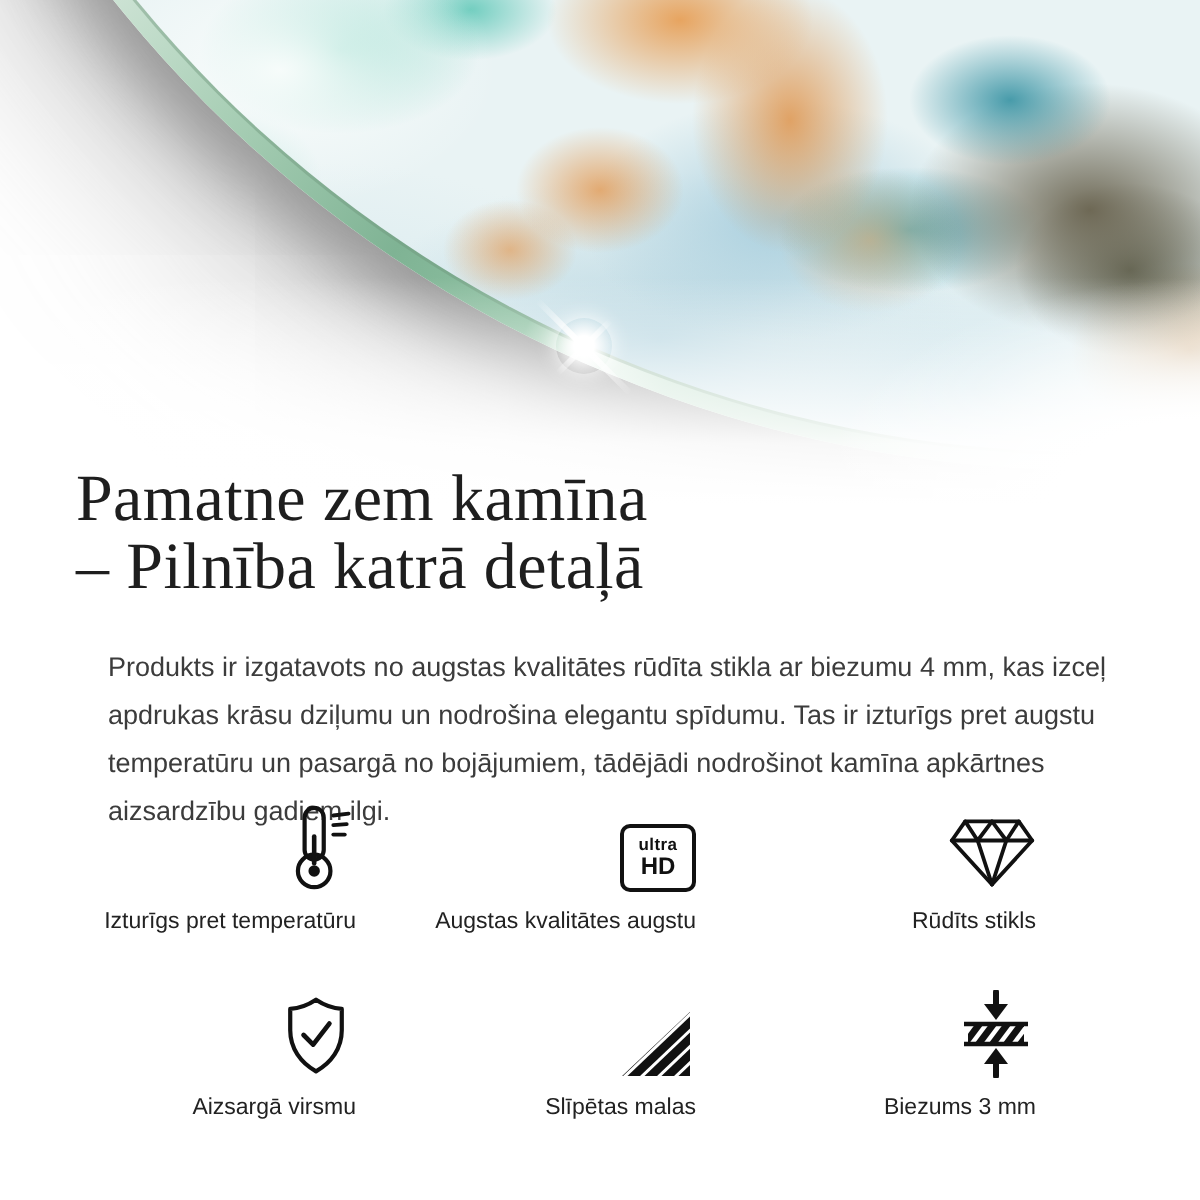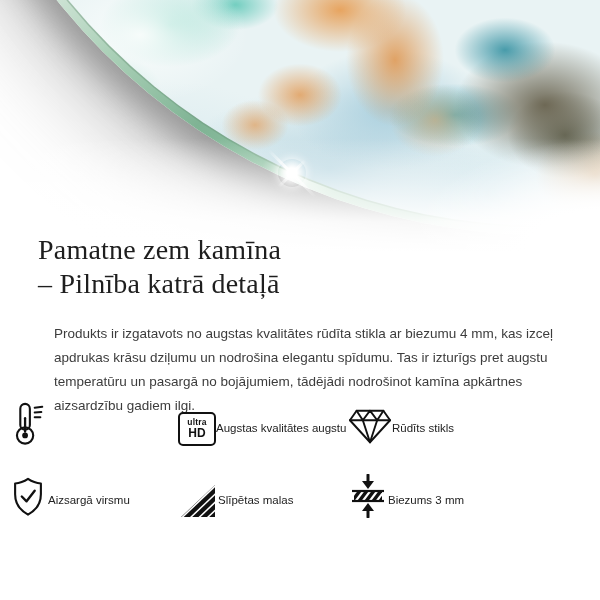--- a/index.html
+++ b/index.html
@@ -71,35 +71,35 @@
   .sparkle .ray-short{
     position:absolute;left:-19px;top:-1.5px;width:38px;height:3px;border-radius:2px;
     background:linear-gradient(90deg, rgba(255,255,255,0), #ffffff 42%, #ffffff 58%, rgba(255,255,255,0));
     transform:rotate(-45deg);
   }
 
   
   .title{
     position:absolute;left:38px;top:233px;
     font-family:"Liberation Serif", serif;
-    font-size:28px;line-height:34px;font-weight:400;
+    font-size:33px;line-height:34px;font-weight:400;
     color:#1e1e1e;letter-spacing:.2px;
   }
   .title span{display:block;}
   .description{
     position:absolute;left:38px;top:306px;width:534px;
     font-size:13.5px;line-height:24px;color:#3c3c3c;
   }
 
   
   .features{
     position:absolute;left:8px;top:400px;width:510px;
     display:grid;grid-template-columns:1fr 1fr 1fr;row-gap:26px;
   }
-  .feature{display:flex;align-items:center;}
+  .feature{display:flex;flex-direction:column;align-items:flex-end;}
   .icon-box{height:46px;display:flex;align-items:flex-end;justify-content:center;}
   .feature .label{margin-top:9px;font-size:11.5px;color:#222;white-space:nowrap;}
   .icon-stroke{stroke:#111;fill:none;stroke-width:2.2;stroke-linecap:round;stroke-linejoin:round;}
   .uhd-box{
     width:34px;height:30px;border:2.5px solid #111;border-radius:5px;
     display:flex;flex-direction:column;align-items:center;justify-content:center;
     color:#111;
   }
   .uhd-small{font-size:8.5px;font-weight:700;line-height:8px;letter-spacing:.2px;}
   .uhd-large{font-size:12px;font-weight:700;line-height:14px;}
@@ -132,20 +132,21 @@
       <svg width="38" height="44" viewBox="0 0 38 46">
         <rect class="icon-stroke" x="12" y="2" width="10" height="27" rx="5"></rect>
         <circle class="icon-stroke" cx="17" cy="35" r="8.5"></circle>
         <circle cx="17" cy="35" r="3" fill="#111"></circle>
         <line x1="17" y1="17" x2="17" y2="31" stroke="#111" stroke-width="2.4" stroke-linecap="round"></line>
         <line x1="27" y1="6" x2="35" y2="5" stroke="#111" stroke-width="2" stroke-linecap="round"></line>
         <line x1="27" y1="11" x2="34" y2="10.5" stroke="#111" stroke-width="2" stroke-linecap="round"></line>
         <line x1="27" y1="16" x2="33" y2="16" stroke="#111" stroke-width="2" stroke-linecap="round"></line>
       </svg>
     </div>
+    <div class="label">Izturīgs pret temperatūru</div>
   </div>
 
   <div class="feature">
     <div class="icon-box">
       <div class="uhd-box">
         <div class="uhd-small">ultra</div>
         <div class="uhd-large">HD</div>
       </div>
     </div>
     <div class="label">Augstas kvalitātes augstu</div>

